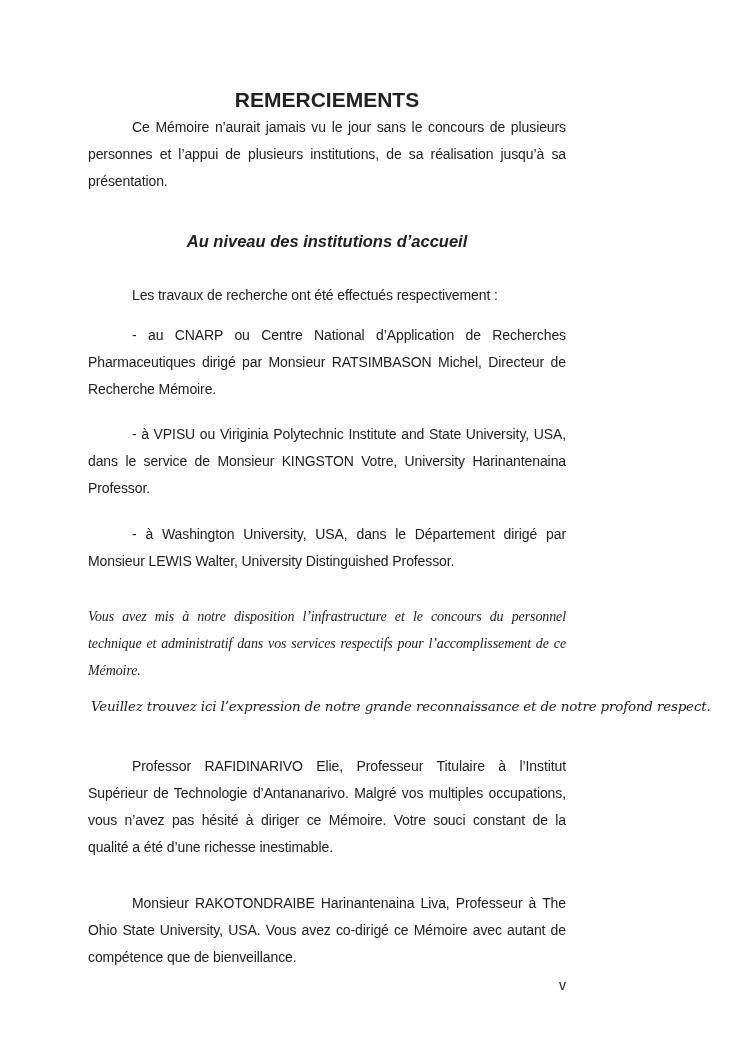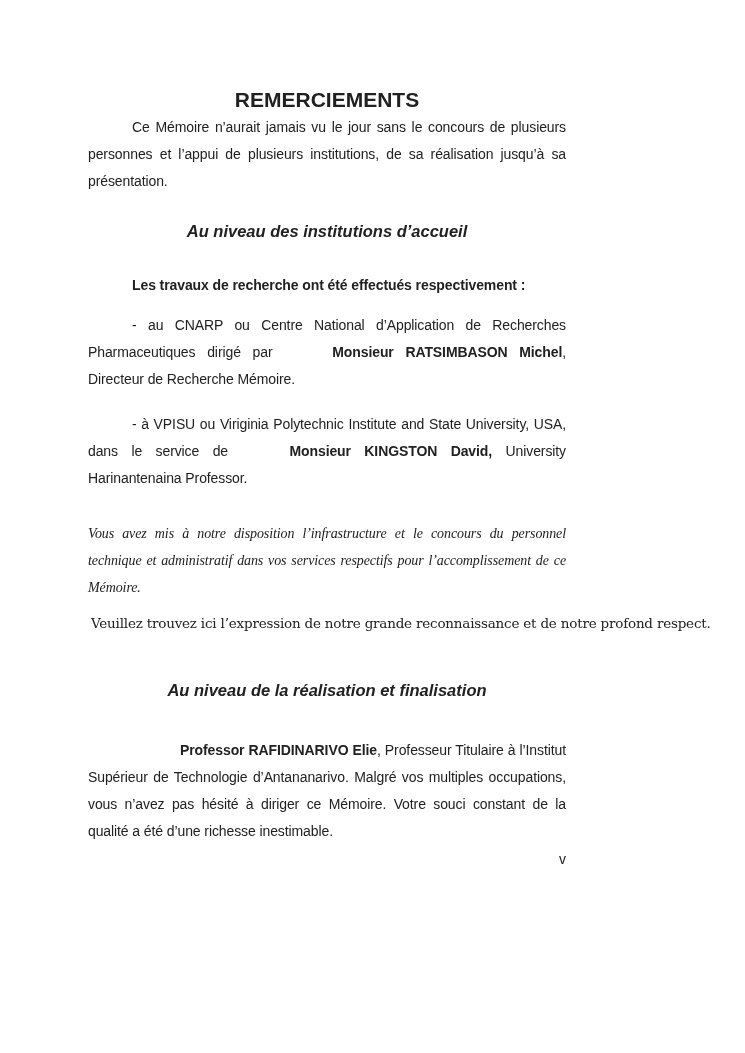--- a/index.html
+++ b/index.html
@@ -33,45 +33,46 @@
     font-size: 16.5px;
     line-height: 28px;
     font-weight: bold;
     font-style: italic;
     text-align: center;
     letter-spacing: 0;
   }
   p { margin: 0; }
   .indent { text-indent: 44px; }
   .mt-intro   { margin-top: 0; }
-  .mt-h1      { margin-top: 22px; }
-  .mt-lead    { margin-top: 27px; font-weight: bold; }
+  .mt-h1      { margin-top: 32px; }
+  .mt-lead    { margin-top: 27px; }
   .mt-cnarp   { margin-top: 13px; }
   .mt-vpisu   { margin-top: 18px; }
   .mt-wash    { margin-top: 19px; }
   .mt-italic  { margin-top: 28px; font-family: Liberation Serif, serif; }
   .mt-script  { margin-top: 28px; }
   .mt-h2      { margin-top: 39px; }
   .mt-rafid   { margin-top: 33px; }
   .mt-rako    { margin-top: 29px; }
   .mt-pagenum { margin-top: 1px; }
   .tribute-italic {
     font-style: italic;
     text-indent: 0;
   }
   .tribute-script {
     font-family: "DejaVu Serif", serif;
+    font-style: italic;
     font-size: 13.5px;
     letter-spacing: -0.2px;
     white-space: nowrap;
     text-indent: 3px;
     text-align: left;
     margin-top: 9px;
   }
-  b { font-weight: bold; margin-left: 48px; }
+  b { font-weight: normal; }
   .page-number {
     text-align: right;
     letter-spacing: 0;
   }
 </style>
 </head>
 <body>
 
 <div class="page">
 
@@ -81,30 +82,35 @@
 
   <h2 class="section-heading mt-h1">Au niveau des institutions d’accueil</h2>
 
   <p class="indent mt-lead">Les travaux de recherche ont été effectués respectivement :</p>
 
   <p class="indent mt-cnarp">
     <span>- au CNARP ou Centre National d’Application de Recherches Pharmaceutiques dirigé par </span><b>Monsieur RATSIMBASON Michel</b><span>, Directeur de Recherche Mémoire.</span>
   </p>
 
   <p class="indent mt-vpisu">
-    <span>- à VPISU ou Viriginia Polytechnic Institute and State University, USA, dans le service de </span><b>Monsieur KINGSTON David,</b><span> University Harinantenaina Professor.</span>
+    <span>- à VPISU ou Viriginia Polytechnic Institute and State University, USA, dans le service de </span><b>Monsieur KINGSTON Votre,</b><span> University Harinantenaina Professor.</span>
   </p>
 
+  <p class="indent mt-wash">
+    <span>- à Washington University, USA, dans le Département dirigé par </span><b>Monsieur LEWIS Walter</b><span>, University Distinguished Professor.</span>
+  </p>
 
   <p class="tribute-italic mt-italic">Vous avez mis à notre disposition l’infrastructure et le concours du personnel technique et administratif dans vos services respectifs pour l’accomplissement de ce Mémoire.</p>
 
   <p class="tribute-script mt-script">Veuillez trouvez ici l’expression de notre grande reconnaissance et de notre profond respect.</p>
 
-  <h2 class="section-heading mt-h2">Au niveau de la réalisation et finalisation</h2>
 
   <p class="indent mt-rafid">
     <b>Professor RAFIDINARIVO Elie</b><span>, Professeur Titulaire à l’Institut Supérieur de Technologie d’Antananarivo. Malgré vos multiples occupations, vous n’avez pas hésité à diriger ce Mémoire. Votre souci constant de la qualité a été d’une richesse inestimable.</span>
   </p>
 
+  <p class="indent mt-rako">
+    <b>Monsieur RAKOTONDRAIBE Harinantenaina Liva</b><span>, Professeur à The Ohio State University, USA. Vous avez co-dirigé ce Mémoire avec autant de compétence que de bienveillance.</span>
+  </p>
 
   <div class="page-number mt-pagenum">v</div>
 
 </div>
 
 </body></html>

